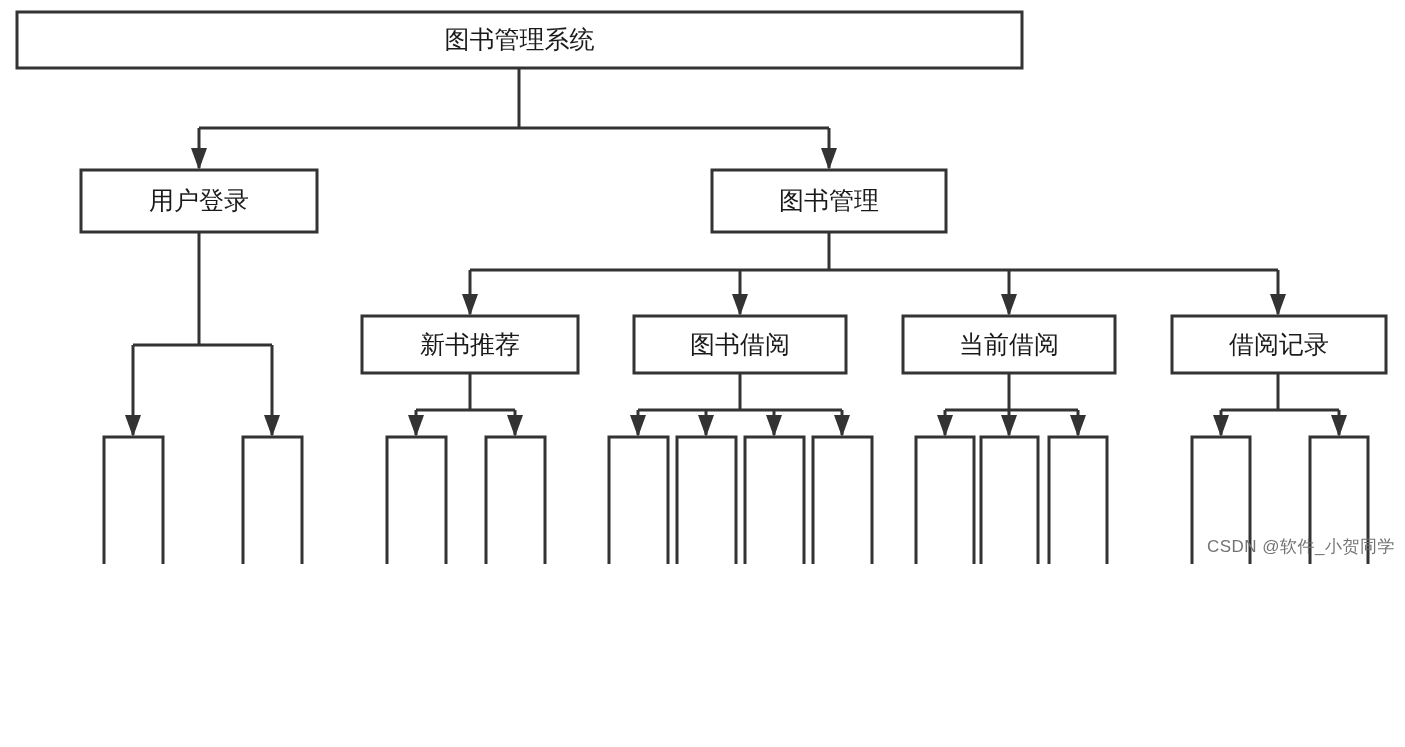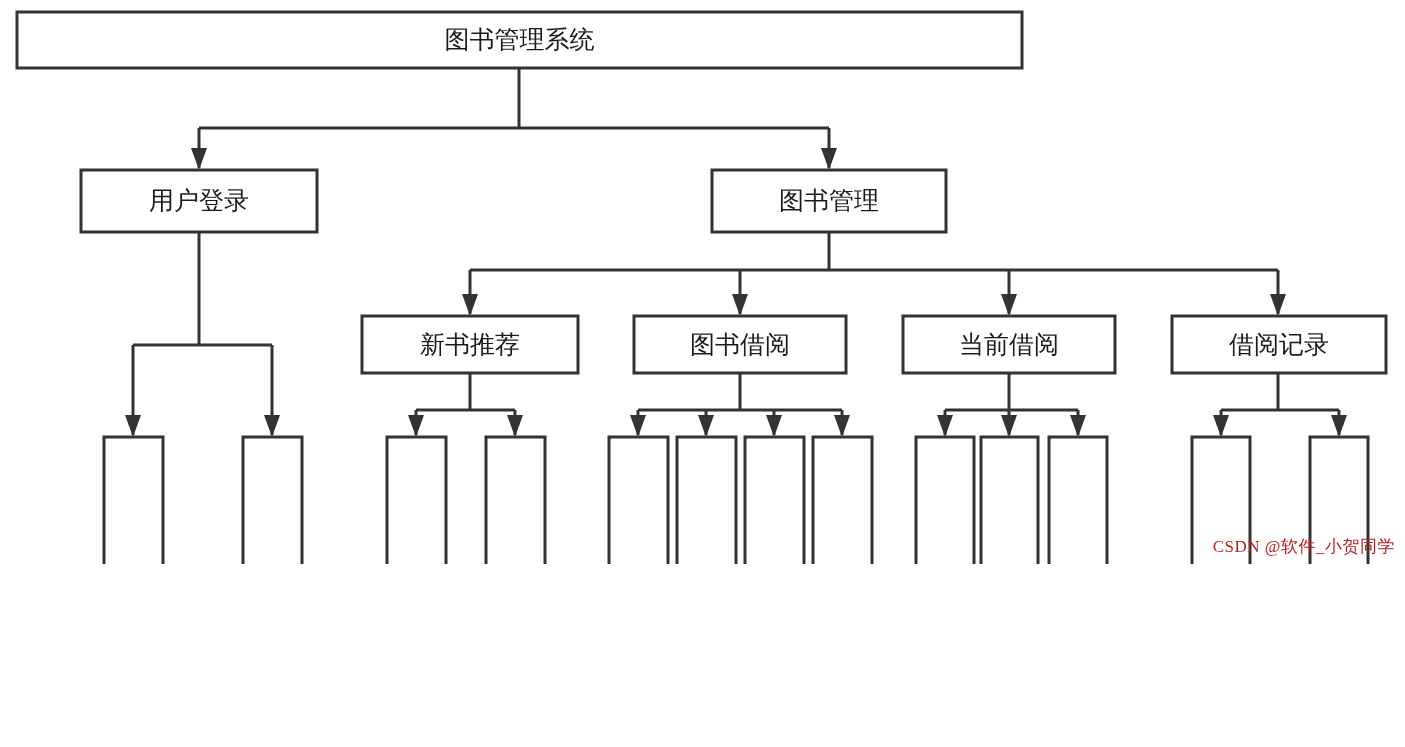--- a/index.html
+++ b/index.html
@@ -57,23 +57,23 @@
     color: #1a1a1a;
     letter-spacing: 3px;
     white-space: nowrap;
     pointer-events: none;
     text-align: center;
   }
   .watermark {
     position: absolute;
     right: 10px;
     bottom: 6px;
-    font-family: Liberation Serif, serif;
+    font-family: Liberation Sans, sans-serif;
     font-size: 17px;
-    color: #b91c1c;
+    color: #737373;
     letter-spacing: 0.5px;
     white-space: nowrap;
   }
 </style>
 </head>
 <body>
 
 <div id="diagram-root">
 
   <svg id="tree-svg" viewBox="0 0 1405 747">

